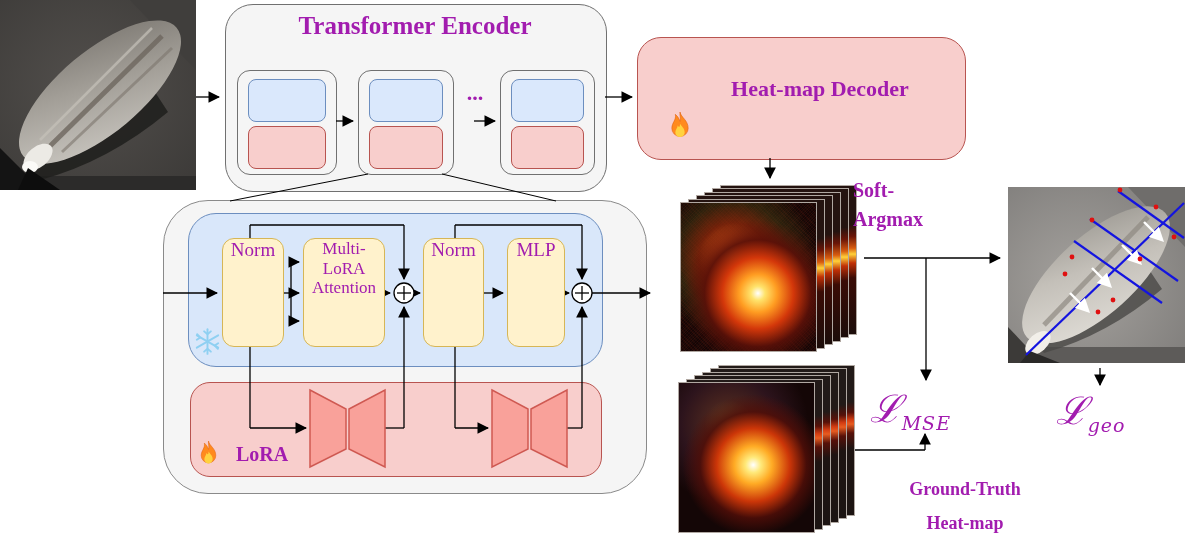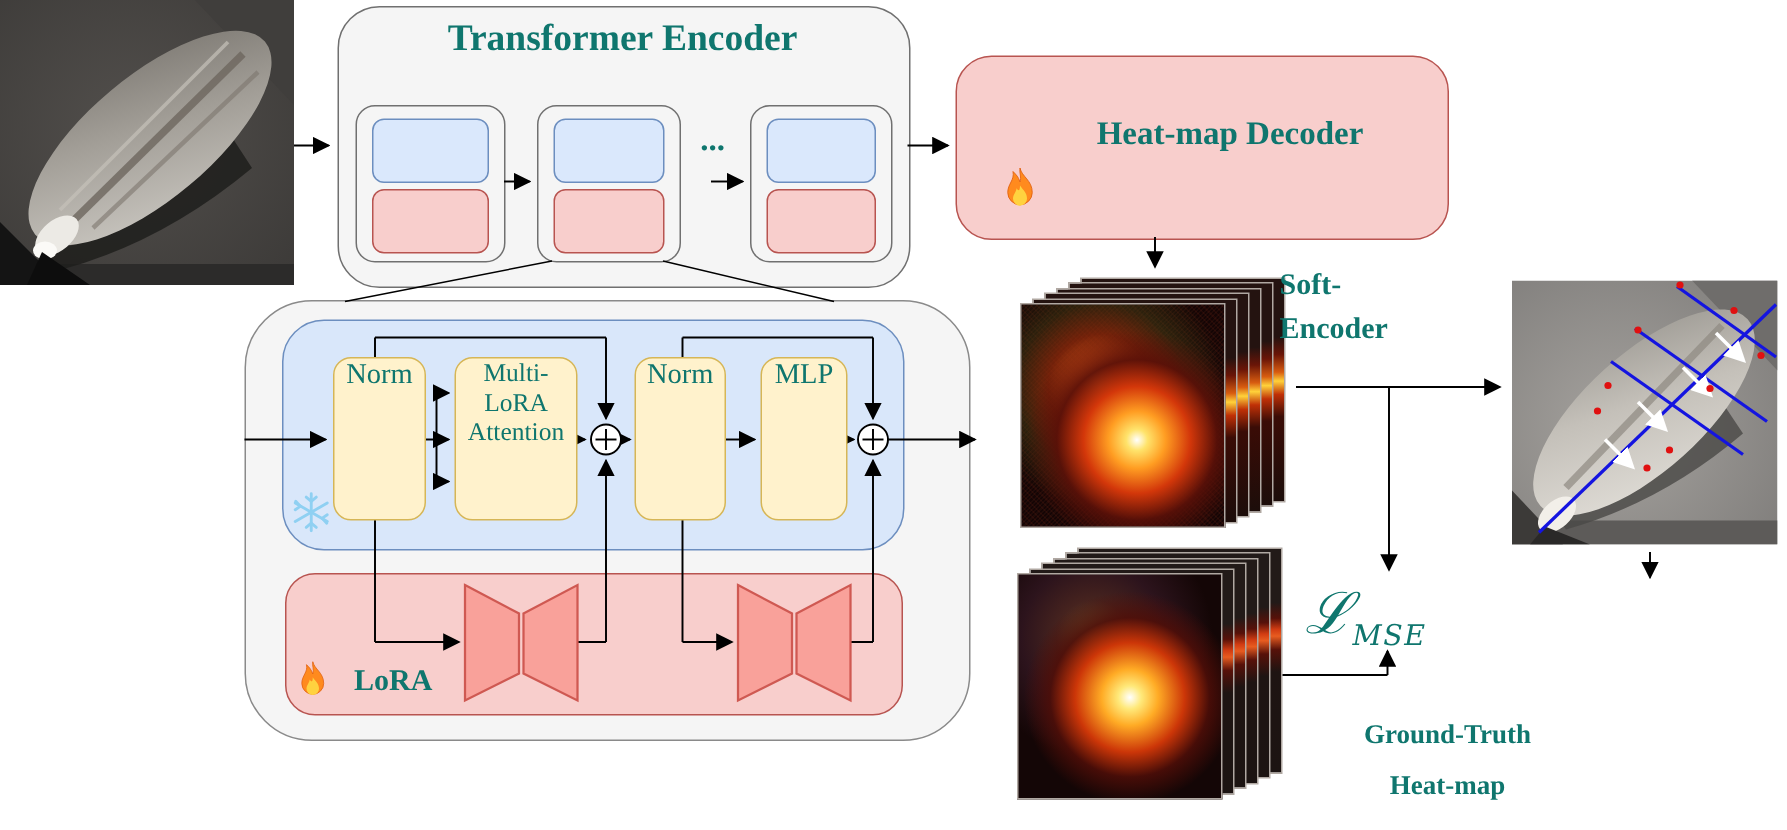--- a/index.html
+++ b/index.html
@@ -1,17 +1,17 @@
 <!DOCTYPE html>
 <html><head>
 <meta charset="utf-8">
 <style>
   html,body{margin:0;padding:0;background:#fff;}
   #canvas{position:relative;width:1191px;height:553px;background:#ffffff;overflow:hidden;
-          font-family:"Liberation Serif","DejaVu Serif",serif;color:#0f766e;}
+          font-family:"Liberation Serif","DejaVu Serif",serif;color:#a21caf;}
   .abs{position:absolute;}
   
   .enc-box{left:225px;top:4px;width:380px;height:186px;background:#f5f5f5;
            border:1px solid #707070;border-radius:28px;z-index:1;}
   .enc-title{left:225px;top:12px;width:380px;text-align:center;font-size:25px;font-weight:bold;z-index:2;}
   .enc-sub{top:70px;height:103px;border:1px solid #707070;border-radius:13px;z-index:2;}
   .enc-blue,.enc-red{position:absolute;left:10px;right:10px;height:41px;border-radius:8px;}
   .enc-blue{top:8px;background:#dae8fc;border:1px solid #6c8ebf;}
   .enc-red{top:55px;background:#f8cecc;border:1px solid #b85450;}
   .ellipsis{left:458px;top:80px;width:34px;text-align:center;font-size:22px;font-weight:bold;z-index:2;}
@@ -176,27 +176,30 @@
   <div class="abs stack gt" style="left:678px;top:365px;width:177px;height:168px;">
     <div class="hm-layer hm-back-gt" style="left:40px;top:0;"></div>
     <div class="hm-layer hm-back-gt" style="left:32px;top:3px;"></div>
     <div class="hm-layer hm-back-gt" style="left:24px;top:7px;"></div>
     <div class="hm-layer hm-back-gt" style="left:16px;top:10px;"></div>
     <div class="hm-layer hm-back-gt" style="left:8px;top:14px;"></div>
     <div class="hm-layer hm-front-gt" style="left:0;top:17px;"></div>
   </div>
 
   <div class="abs softargmax">
-    <span>Soft-</span><br><span>Encoder</span>
+    <span>Soft-</span><br><span>Argmax</span>
   </div>
 
   <div class="abs loss loss-mse">
     <span class="sym">ℒ</span><span class="sub">MSE</span>
   </div>
 
+  <div class="abs loss loss-geo">
+    <span class="sym">ℒ</span><span class="sub">geo</span>
+  </div>
 
   <div class="abs gt-label">
     <span>Ground-Truth</span><br><span>Heat-map</span>
   </div>
 
   <svg class="abs anno-img" viewBox="0 0 177 176">
     <defs>
       <radialGradient id="bg2" cx="40%" cy="55%" r="85%">
         <stop offset="0%" stop-color="#a5a29e"></stop>
           <stop offset="100%" stop-color="#7b7977"></stop>

